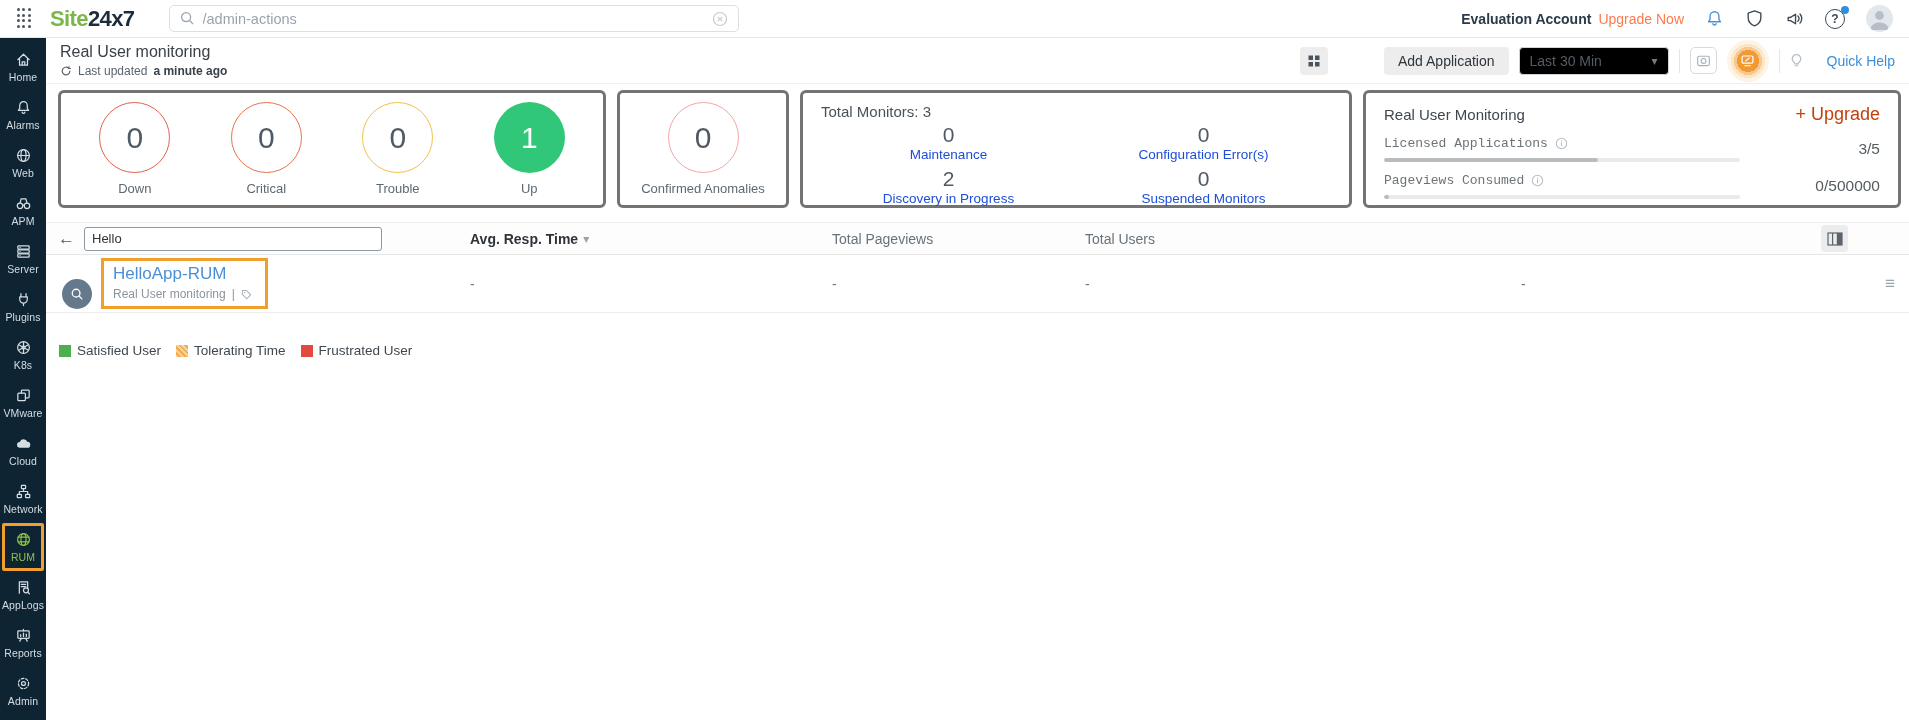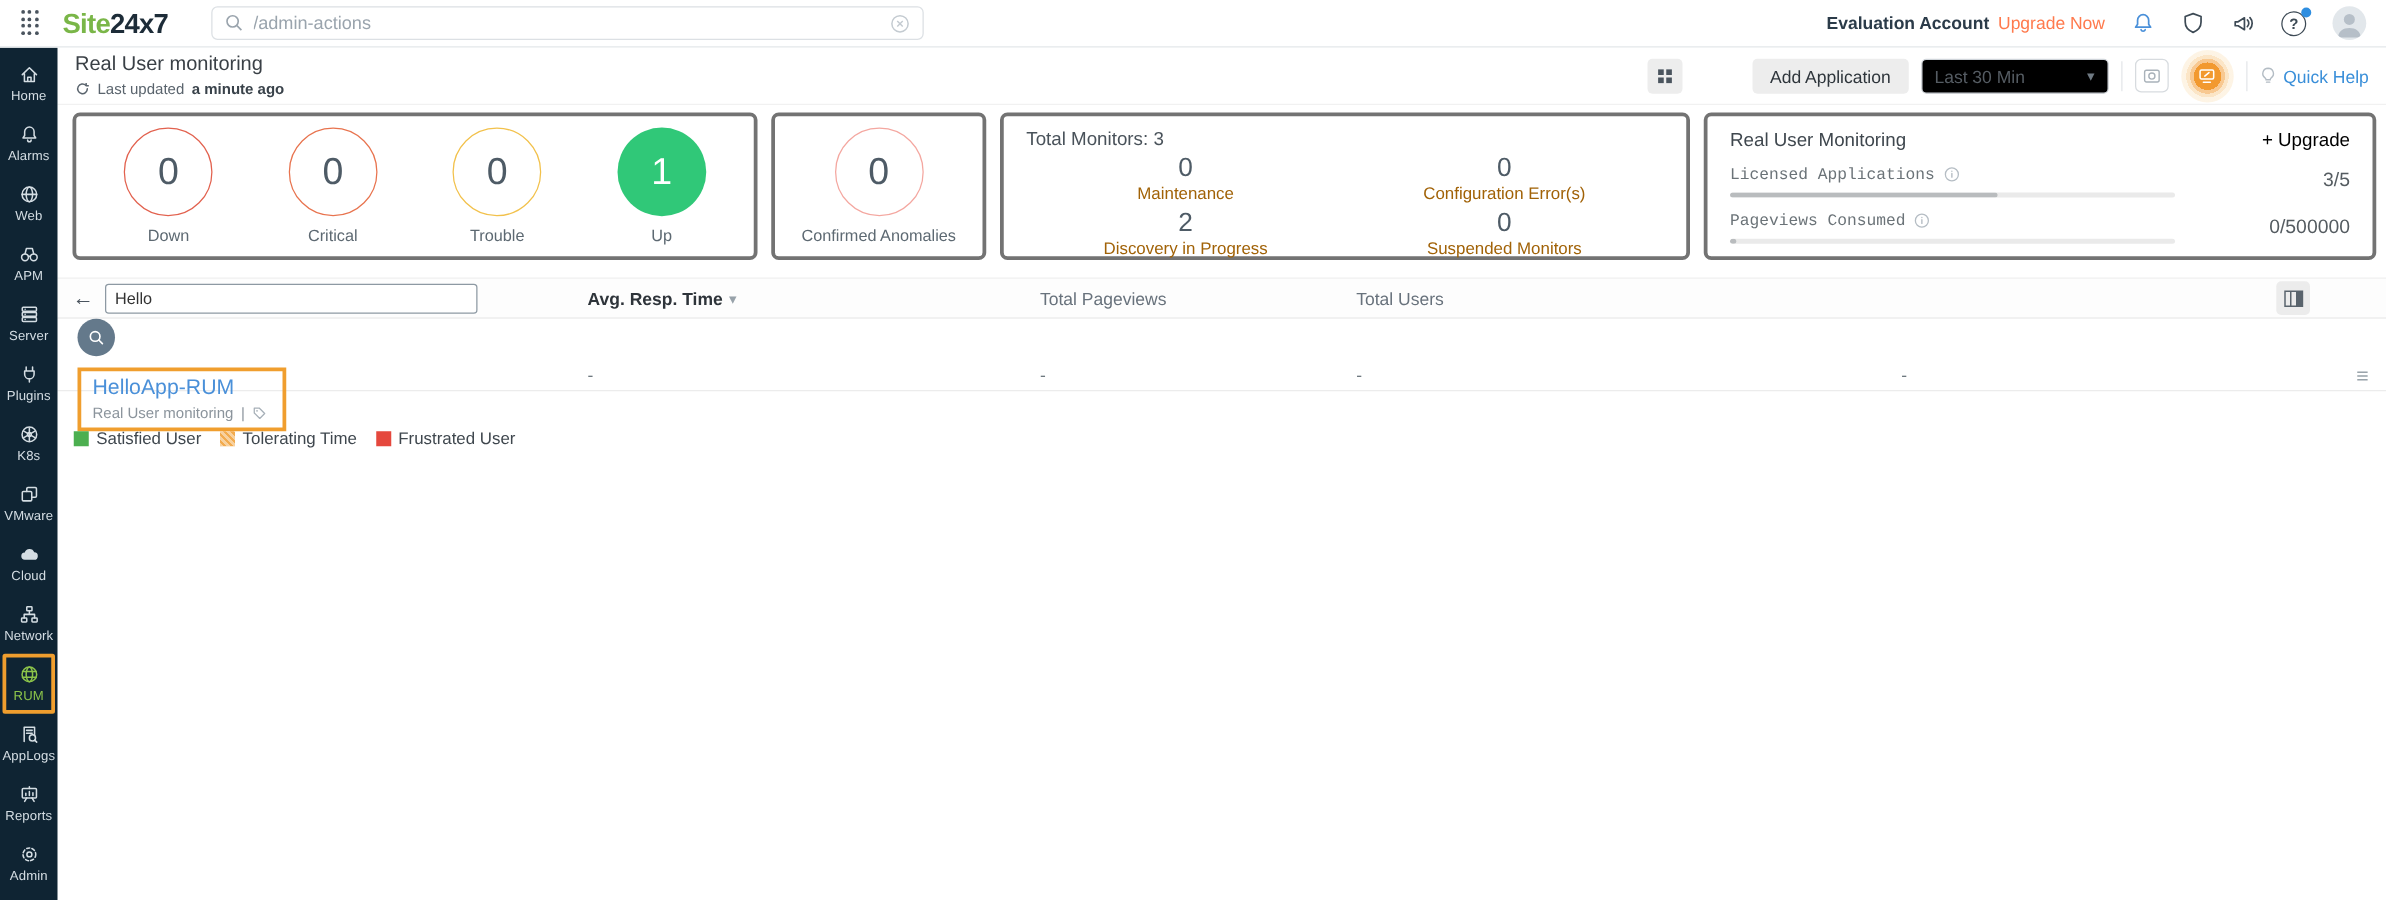--- a/index.html
+++ b/index.html
@@ -40,61 +40,61 @@
   .ph-sub b { color:#39424a; }
   .ph-right { margin-left:auto; display:flex; align-items:center; gap:10px; }
   .btn-sq { width:28px; height:28px; background:#ededed; border-radius:4px; display:flex; align-items:center; justify-content:center; cursor:pointer; }
   .btn { height:28px; padding:0 14px; background:#ededed; border:none; border-radius:4px; font-size:14px; color:#2e353b; font-family:inherit; cursor:pointer;margin-left:46px; }
   .dropdown { width:150px; height:28px; border:1px solid #cfd4d9; border-radius:4px; display:flex; align-items:center; justify-content:space-between; padding:0 10px; font-size:14px; color:#555c63; cursor:pointer; background:#000000; }
   .dropdown .caret { color:#6f7a83; font-size:12px; }
   .vdiv { width:1px; height:24px; background:#e3e6e9; }
   .icon-btn-cam { width:27px; height:27px; border:1px solid #d7dbdf; border-radius:5px; display:flex; align-items:center; justify-content:center; cursor:pointer; background:#fff; }
   .orange-btn { width:42px; height:42px; border-radius:50%; display:flex; align-items:center; justify-content:center; cursor:pointer;
     background:radial-gradient(circle, #f2992f 0 11px, rgba(243,164,72,.6) 11px 14px, rgba(247,198,130,.45) 14px 17px, rgba(250,223,180,.35) 17px 21px); }
-  .quick-help { display:flex; align-items:center; gap:6px; font-size:14px; color:#3a8fd9; cursor:pointer; }
+  .quick-help { display:flex; align-items:center; gap:24px; font-size:14px; color:#3a8fd9; cursor:pointer; }
 
   
   .cards { position:absolute; top:52px; left:12px; right:8px; height:118px; display:flex; gap:11px; }
   .card { border:3px solid #737373; border-radius:6px; background:#fff; }
   .card-circles { width:548px; display:flex; align-items:center; justify-content:space-around; padding:0 8px; }
   .stat { display:flex; flex-direction:column; align-items:center; gap:8px; cursor:pointer; }
   .circ { width:71px; height:71px; border-radius:50%; border:1px solid #ccc; display:flex; align-items:center; justify-content:center; font-size:30px; color:#4e5b66; }
   .circ.filled { border:none; color:#fff; }
   .slabel { font-size:13px; color:#5d6972; }
   .card-anom { width:172px; display:flex; align-items:center; justify-content:center; }
   .card-monitors { width:552px; padding:10px 18px; }
   .m-title { font-size:15px; color:#49525a; }
   .m-grid { display:grid; grid-template-columns:1fr 1fr; row-gap:6px; margin-top:4px; }
   .m-stat { text-align:center; cursor:pointer; }
   .m-val { font-size:21px; color:#4e5b66; line-height:1.05; }
-  .m-lbl { font-size:13.5px; color:#a16207; margin-top:1px; }
+  .m-lbl { font-size:13.5px; color:#1d4ed8; margin-top:1px; }
   .card-license { flex:1; padding:11px 18px; }
   .lic-head { display:flex; justify-content:space-between; align-items:center; }
   .lic-title { font-size:15px; color:#3f474e; }
-  .lic-upgrade { font-size:15px; color:#000000; cursor:pointer; }
+  .lic-upgrade { font-size:18px; color:#c2410c; cursor:pointer; }
   .lic-row { display:flex; align-items:center; margin-top:11px; }
   .lic-left { flex:1; padding-right:48px;font-family:Liberation Mono, monospace; }
   .lic-label { display:flex; align-items:center; gap:7px; font-size:13px; color:#6b7378; }
   .bar { height:4px; background:#eaeaea; border-radius:2px; margin-top:7px; overflow:hidden; }
   .fill { height:100%; background:#b9bcbe; border-radius:2px; }
   .lic-val { min-width:92px; text-align:right; font-size:15.5px; color:#555c61; }
 
   
   .table-wrap { position:absolute; top:184px; left:0; right:0; }
   .tgrid { display:grid; grid-template-columns:424px 362px 253px 436px 339px 1fr; align-items:center; }
   .thead { height:33px; border-top:1px solid #efefef; border-bottom:1px solid #e6e6e6; background:#fdfdfd; }
   .th { font-size:14px; color:#68727c; }
   .th-sorted { color:#2e343a; font-weight:700; display:flex; align-items:center; gap:5px; }
   .sort-caret { color:#98a2aa; font-size:12px; font-weight:400; }
   .th-namecol { display:flex; align-items:center; gap:9px; padding-left:12px; }
   .back-arrow { font-size:17px; color:#4a545e; cursor:pointer; }
   .search-input { width:298px; height:24px; border:1px solid #8d99a3; border-radius:3px; font-size:13px; color:#333; padding:0 7px; outline:none; font-family:inherit; }
   .col-btn { justify-self:end; margin-right:12px; width:27px; height:27px; background:#ececec; border-radius:4px; display:flex; align-items:center; justify-content:center; cursor:pointer; }
   .trow { height:58px; border-bottom:1px solid #ececec; background:#fff; }
-  .name-cell { display:flex; align-items:flex-start; gap:9px; padding-left:16px;flex-direction:column; }
+  .name-cell { display:flex; align-items:flex-end; gap:9px; padding-left:16px; }
   .avatar-circ { width:30px; height:30px; border-radius:50%; background:#64798b; display:flex; align-items:center; justify-content:center; cursor:pointer; }
   .name-box { border:3px solid #f09e2e; padding:3px 13px 5px 9px; }
   .row-name { font-size:17px; color:#4a90d9; cursor:pointer; }
   .row-sub { display:flex; align-items:center; gap:6px; font-size:12px; color:#8b949c; margin-top:3px; }
   .dash { font-size:14px; color:#6e787f; }
   .row-menu { justify-self:end; margin-right:14px; font-size:17px; color:#9aa4ab; cursor:pointer; line-height:1; }
 
   
   .legend { position:absolute; top:305px; left:13px; display:flex; align-items:center; gap:15px; }
   .leg-item { display:flex; align-items:center; gap:6px; }

